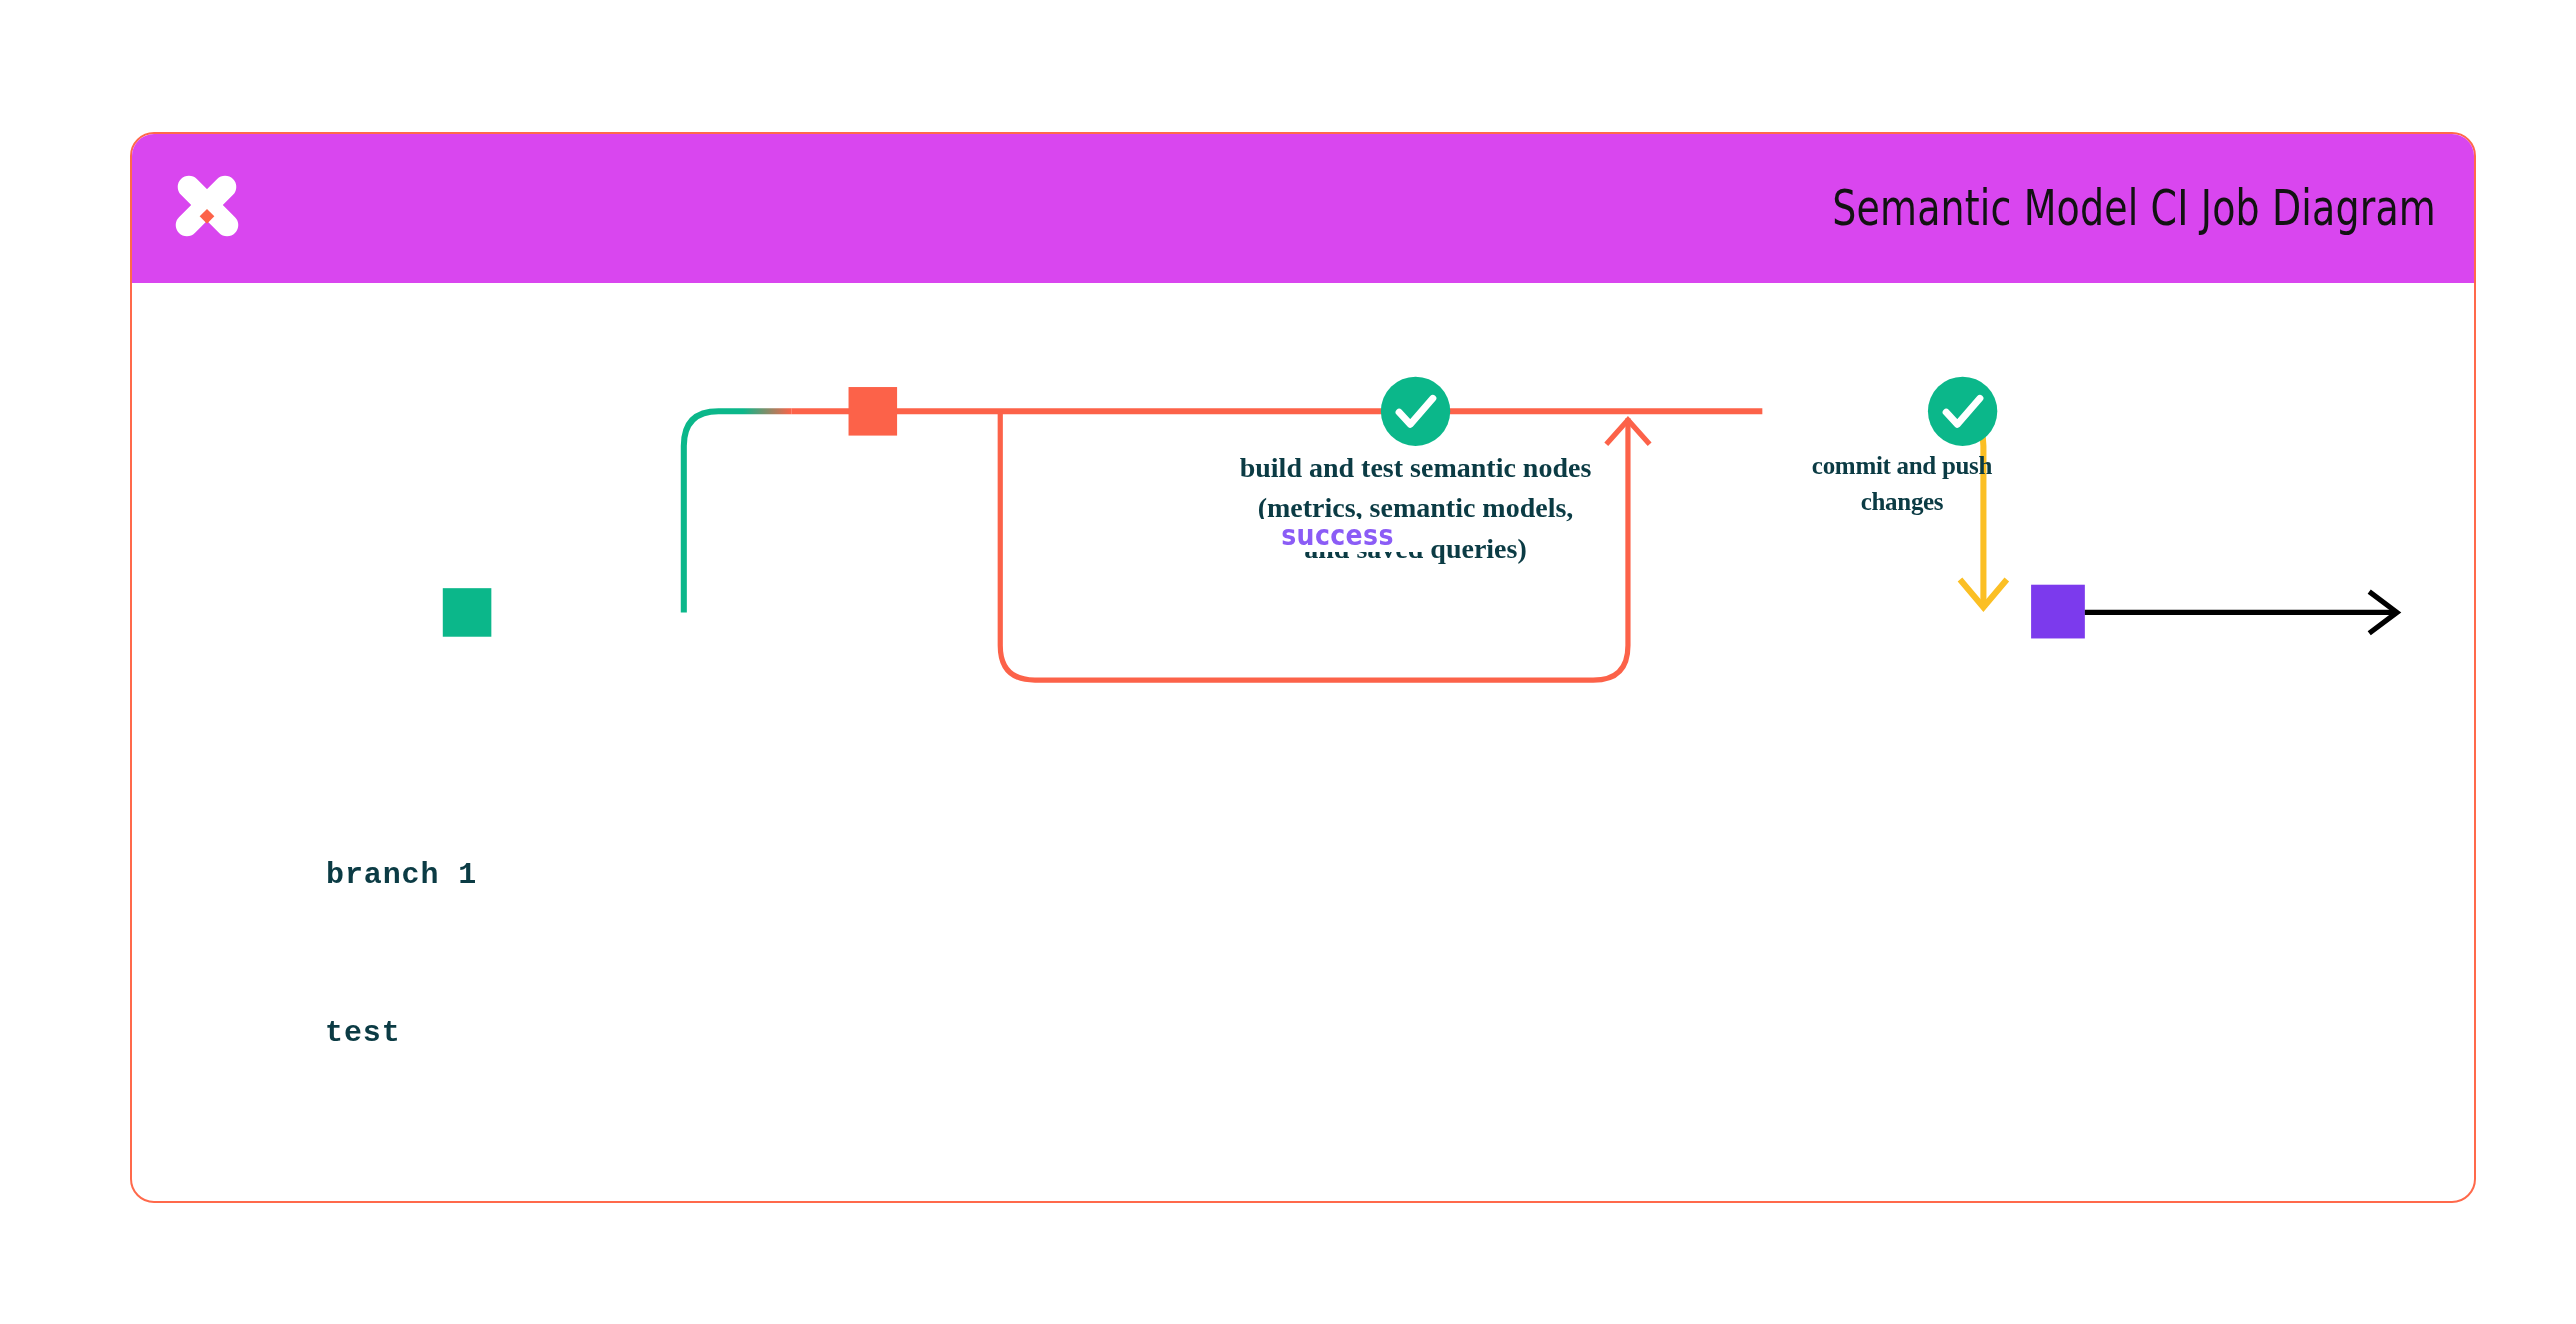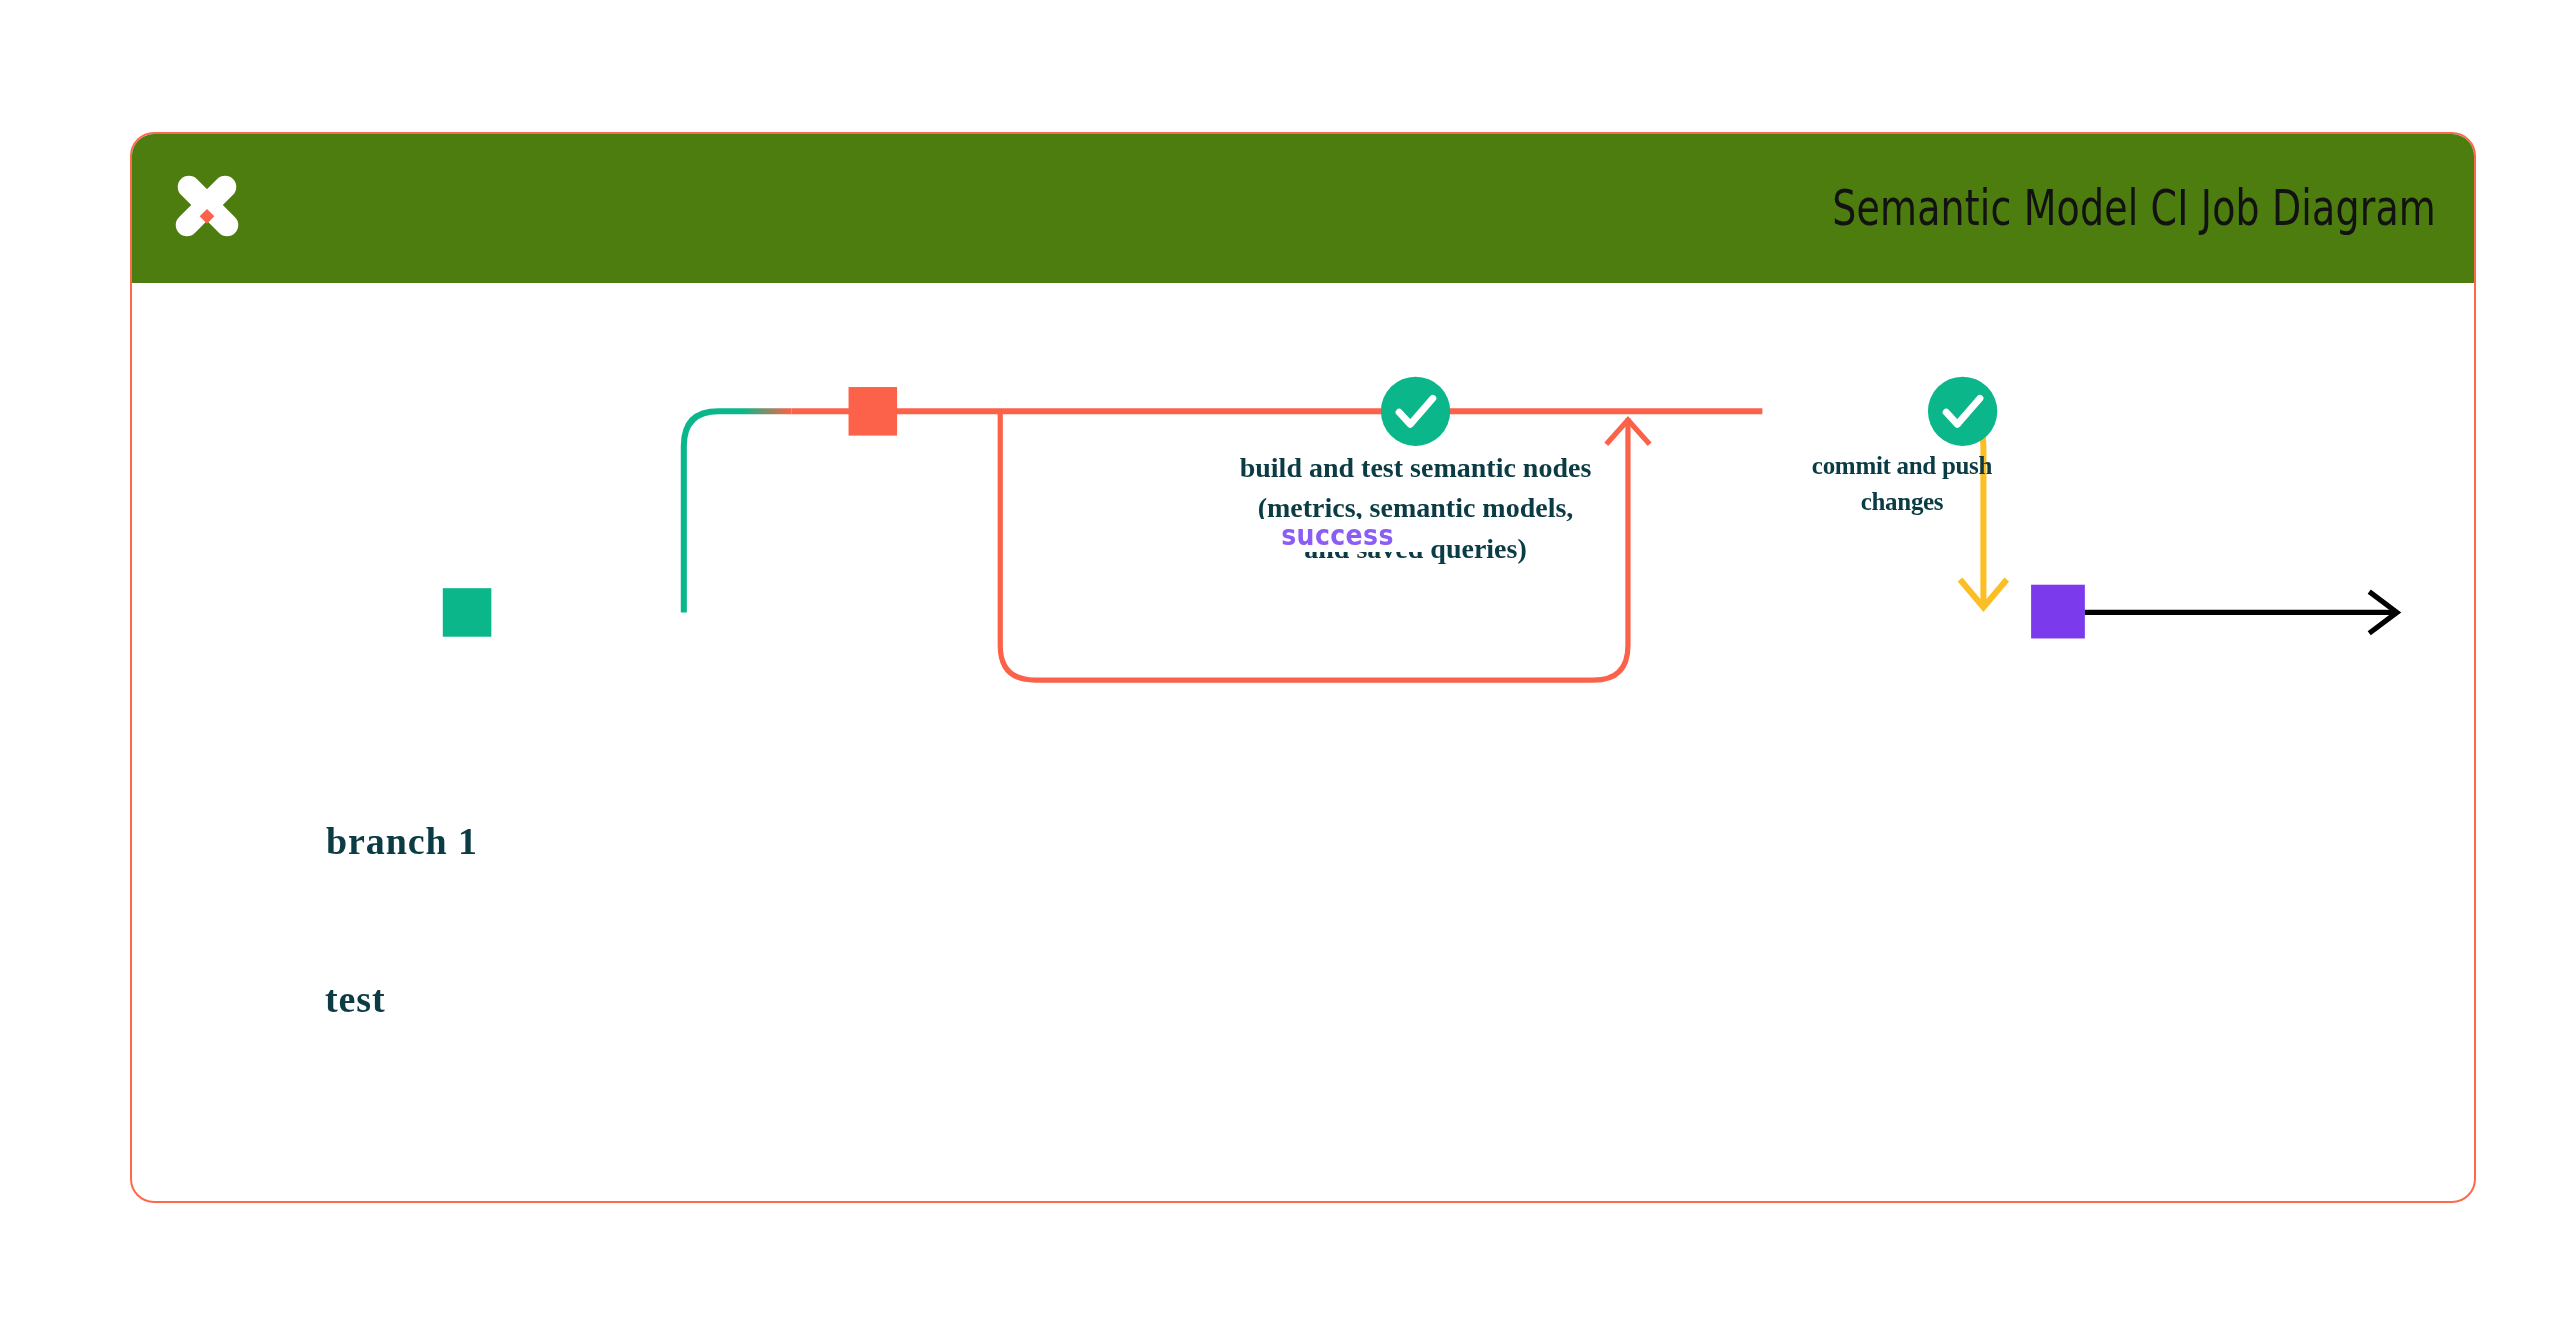--- a/index.html
+++ b/index.html
@@ -32,21 +32,21 @@
     box-sizing: border-box;
     overflow: hidden;
   }
 
   .card-header {
     position: absolute;
     left: 0;
     top: 0;
     width: 100%;
     height: 149px;
-    background: #4d7c0f;
+    background: #d946ef;
     display: flex;
     align-items: center;
     justify-content: space-between;
     box-sizing: border-box;
     padding: 0 38px 0 35px;
   }
 
   .logo-wrap {
     width: 80px;
     height: 80px;
@@ -78,25 +78,26 @@
   .diagram svg {
     position: absolute;
     left: 0;
     top: 0;
   }
 
   
   .lane-label {
     position: absolute;
     color: #0b3b44;
-    font-family: Liberation Serif, serif;
-    font-size: 38px;
+    font-family: Liberation Mono, monospace;
+    font-size: 30px;
     font-weight: bold;
     letter-spacing: 0.9px;
     white-space: nowrap;
+    margin-top: 39px;
   }
   .lane-branch { left: 194px; top: 536px; }
   .lane-main   { left: 193px; top: 694px; }
 
   
   .caption {
     position: absolute;
     color: #0b3b44;
     font-family: "DejaVu Sans Mono", "Liberation Mono", monospace;
     font-size: 25px;

